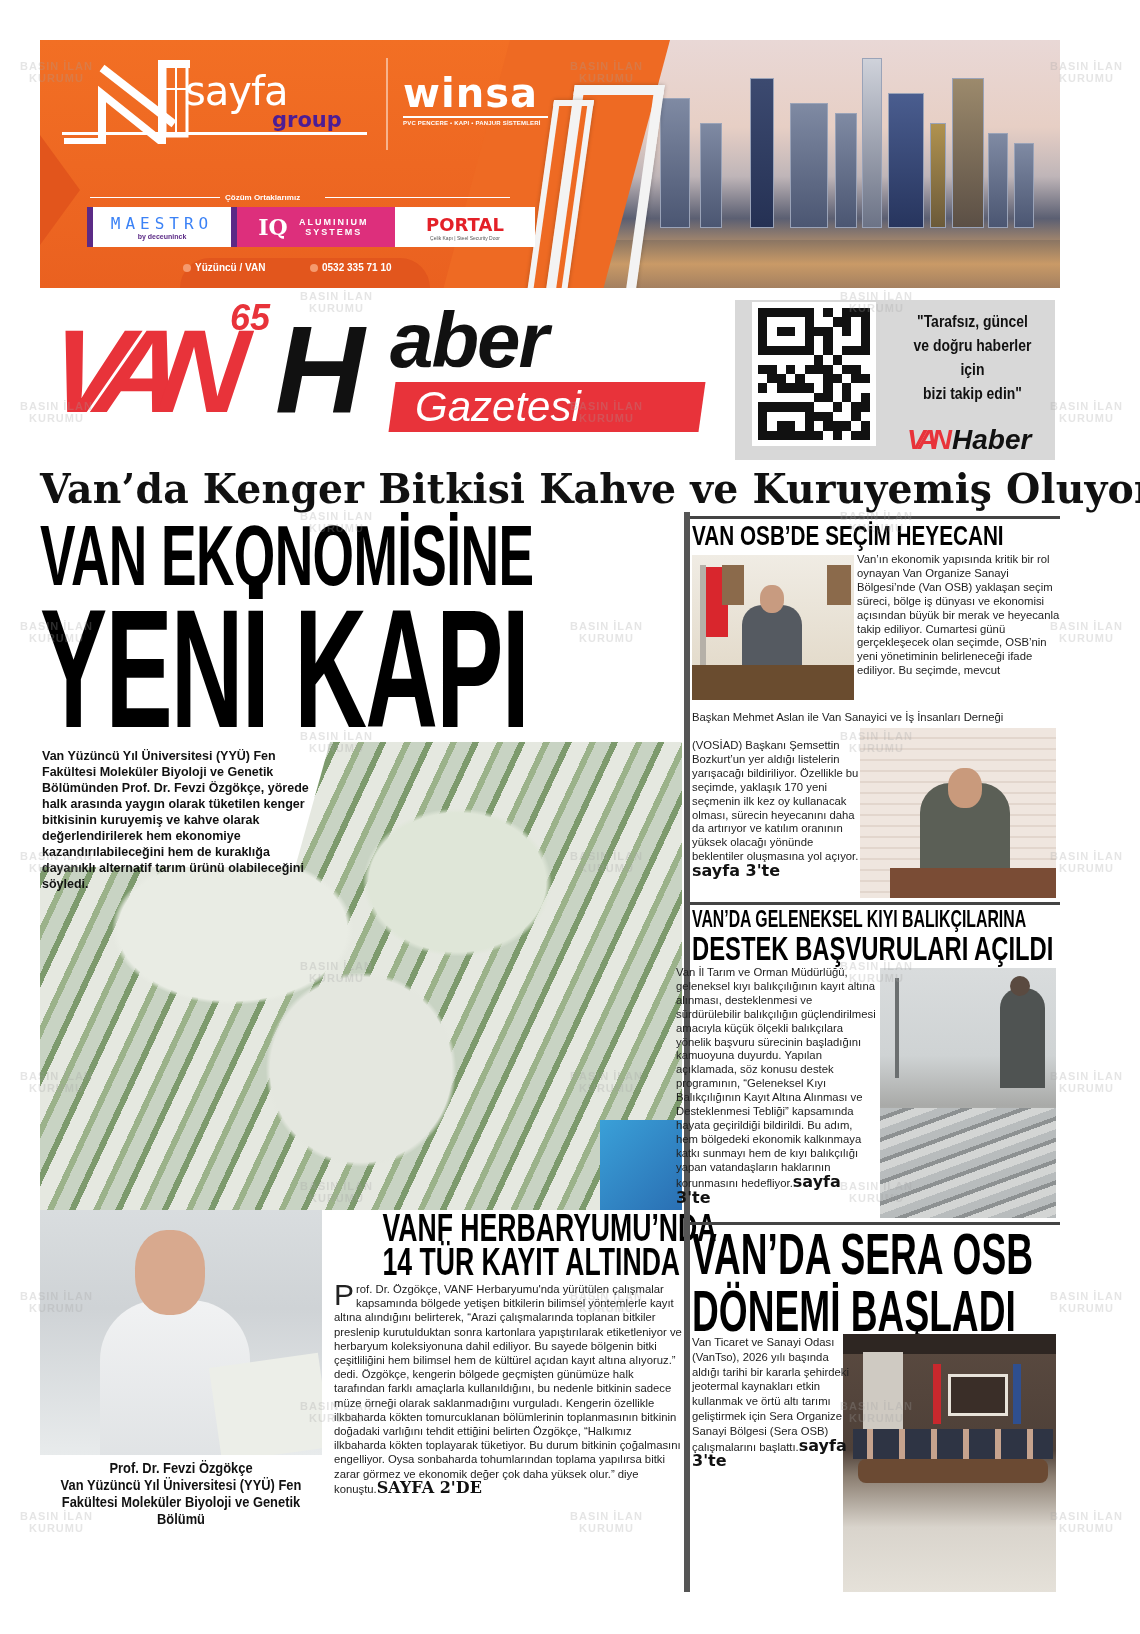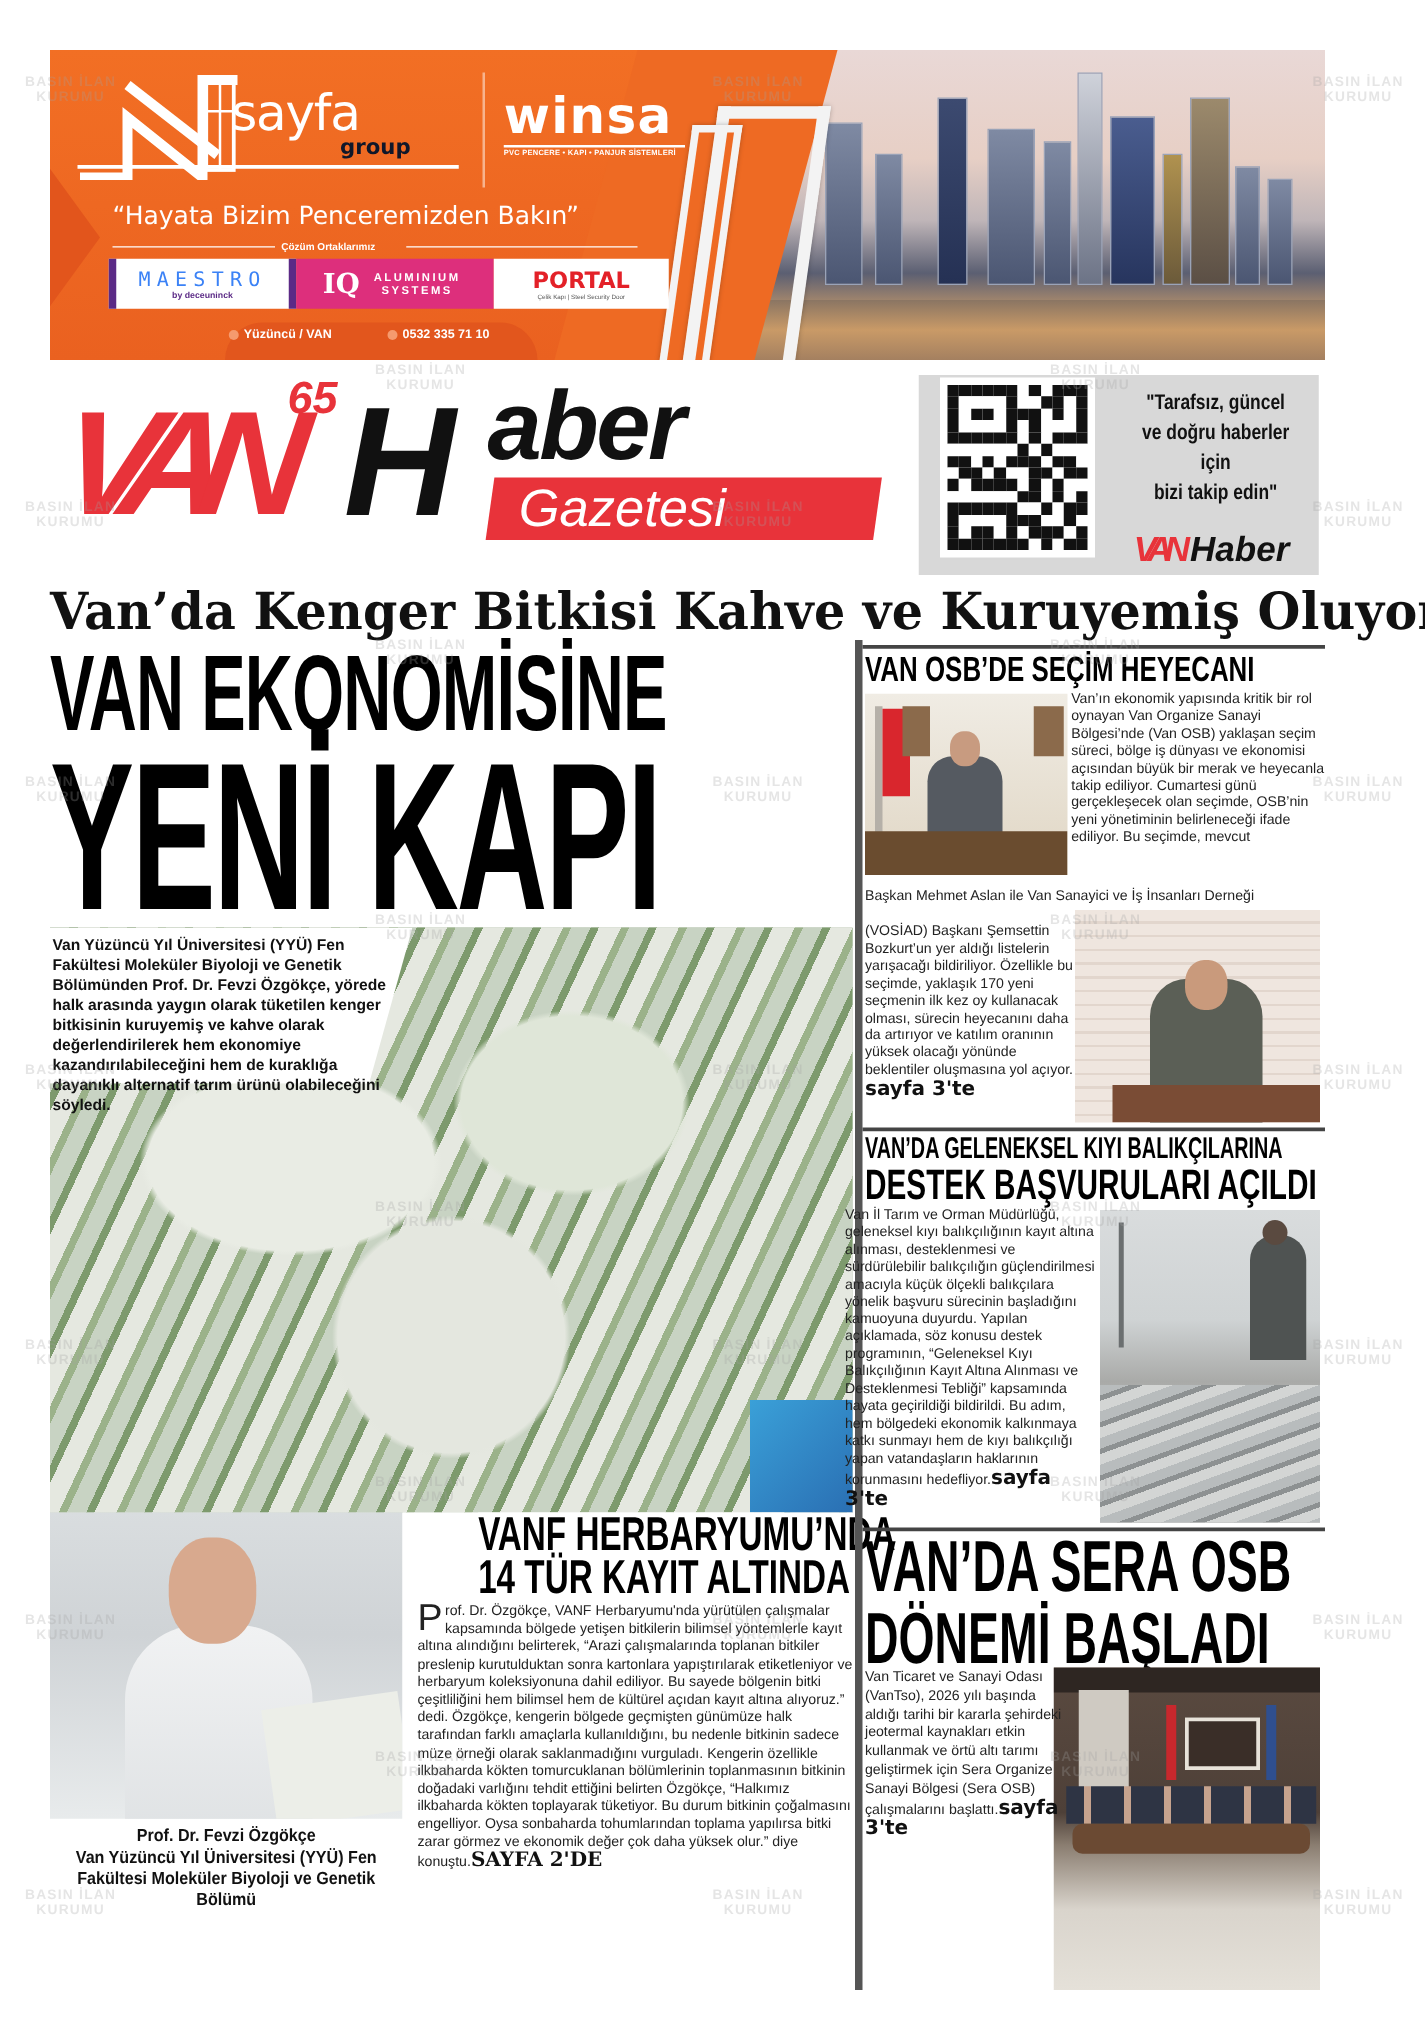--- a/index.html
+++ b/index.html
@@ -14,21 +14,21 @@
   .banner-tri { left: 0; top: 95px; width: 0; height: 0; border-top: 55px solid transparent; border-bottom: 55px solid transparent; border-left: 40px solid #e2551c; }
   .banner-right { left: 560px; top: 0; width: 460px; height: 248px;
     background: linear-gradient(180deg,#e9d8d6 0%,#e7cfc5 35%,#bfb5b8 55%,#5b5f72 72%,#c79a6a 86%,#d7a870 100%); }
   .banner-slant { left: 470px; top: 0; width: 160px; height: 248px; background: #ee6a23; transform: skewX(-15deg); transform-origin: top left; }
   .tower { position: absolute; bottom: 60px; background: linear-gradient(180deg,#7f8aa3,#4b5672); border: 1px solid #9aa3b8; }
   .water { left: 560px; top: 200px; width: 460px; height: 48px; background: linear-gradient(180deg,#8a7563,#c99a67 50%,#a48060); }
   .frame { border: 10px solid #f3f3f3; border-bottom: none; box-shadow: 0 0 4px rgba(0,0,0,0.25); }
 
   .nutem-logo { left: 22px; top: 14px; width: 290px; height: 90px; }
   .nutem-word { left: 145px; top: 28px; font-size: 40px; color: #fff; font-family: "DejaVu Sans", sans-serif; letter-spacing: -1px; }
-  .nutem-group { left: 232px; top: 68px; font-size: 17px; color: #0f172a; font-weight: bold; font-family: "DejaVu Sans", sans-serif; }
+  .nutem-group { left: 232px; top: 68px; font-size: 21px; color: #4c1d95; font-weight: bold; font-family: "DejaVu Sans", sans-serif; }
   .nutem-line { left: 22px; top: 92px; width: 305px; height: 3px; background: #fff; }
   .vsep { left: 346px; top: 18px; width: 2px; height: 92px; background: #f7b38d; }
   .winsa { left: 363px; top: 30px; font-size: 40px; font-weight: bold; color: #fff; font-family: "DejaVu Sans", sans-serif; letter-spacing: 1px; }
   .winsa-bar { left: 363px; top: 76px; width: 145px; height: 2px; background: #fff; }
   .winsa-tag { left: 363px; top: 80px; font-size: 6px; font-weight: bold; color: #fff; letter-spacing: 0.2px; }
   .slogan { left: 50px; top: 120px; font-size: 20px; color: #fff; font-family: "DejaVu Sans", sans-serif; }
   .partners-label { left: 185px; top: 153px; font-size: 8px; color: #fff; font-weight: bold; }
   .partners-line1 { left: 50px; top: 157px; width: 130px; height: 1px; background: #fff; }
   .partners-line2 { left: 285px; top: 157px; width: 185px; height: 1px; background: #fff; }
   .partner { top: 167px; height: 40px; display: flex; flex-direction: column; align-items: center; justify-content: center; }
@@ -150,21 +150,20 @@
     <line x1="114" y1="12" x2="114" y2="82" stroke="#fff" stroke-width="2"></line>
     <line x1="103" y1="35" x2="125" y2="35" stroke="#fff" stroke-width="2"></line>
   </svg>
   <div class="abs nutem-word">sayfa</div>
   <div class="abs nutem-group">group</div>
   <div class="abs nutem-line"></div>
   <div class="abs vsep"></div>
   <div class="abs winsa">winsa</div>
   <div class="abs winsa-bar"></div>
   <div class="abs winsa-tag">PVC PENCERE • KAPI • PANJUR SİSTEMLERİ</div>
-  <div class="abs slogan">“Hayata Bizim Penceremizden Bakın”</div>
   <div class="abs partners-line1"></div>
   <div class="abs partners-label">Çözüm Ortaklarımız</div>
   <div class="abs partners-line2"></div>
 
   <div class="abs partner p-maestro">
     <span class="t1">MAESTRO</span>
     <span class="t2">by deceuninck</span>
   </div>
   <div class="abs partner p-iq">
     <span class="big">IQ</span>

